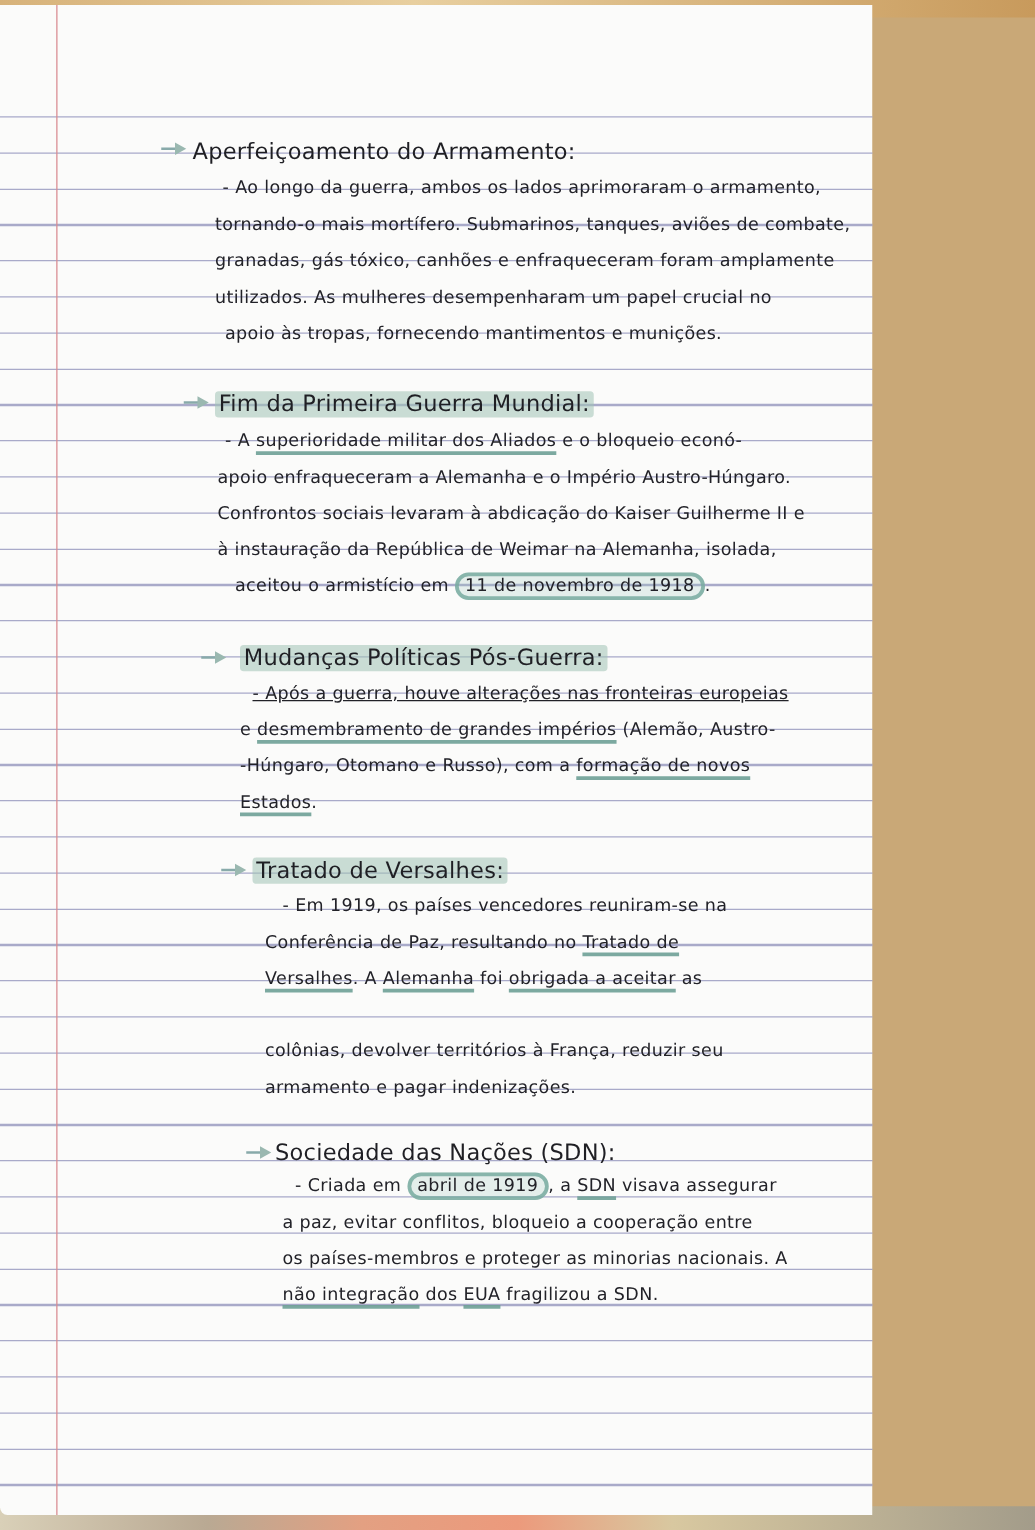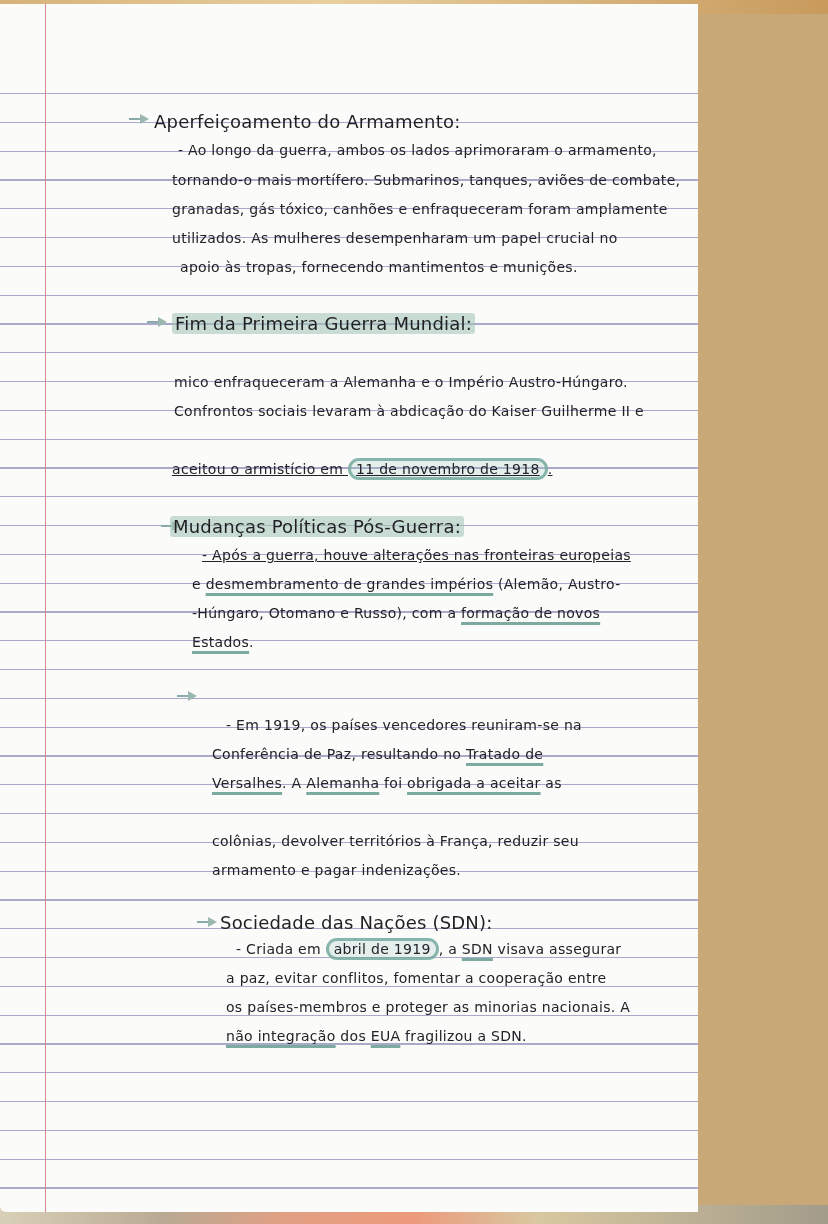--- a/index.html
+++ b/index.html
@@ -143,62 +143,67 @@
   <div class="line" style="left:172px; top:168px;">tornando-o mais mortífero. Submarinos, tanques, aviões de combate,</div>
   <div class="line" style="left:172px; top:197px;">granadas, gás tóxico, canhões e enfraqueceram foram amplamente</div>
   <div class="line" style="left:172px; top:226px;">utilizados. As mulheres desempenharam um papel crucial no</div>
   <div class="line" style="left:180px; top:255px;">apoio às tropas, fornecendo mantimentos e munições.</div>
 
   <svg class="arrow" style="left:146px; top:312px;" viewBox="0 0 22 12">
       <path d="M1 6 H14" stroke="#8aa" stroke-width="2"></path>
       <path d="M12 1 L21 6 L12 11 Z" fill="#9ab8b0"></path>
     </svg>
   <div class="heading" style="left:172px; top:309px;"><span class="hl">Fim da Primeira Guerra Mundial:</span></div>
-  <div class="line" style="left:174px; top:370px;">mico enfraqueceram a Alemanha e o Império Austro-Húngaro.</div>
+  <div class="line" style="left:180px; top:341px;">
+    <span>- A </span><span class="ul">superioridade militar dos Aliados</span><span> e o bloqueio econó-</span>
+  </div>
+  <div class="line" style="left:174px; top:370px;">apoio enfraqueceram a Alemanha e o Império Austro-Húngaro.</div>
   <div class="line" style="left:174px; top:399px;">Confrontos sociais levaram à abdicação do Kaiser Guilherme II e</div>
-  <div class="line" style="left:172px; top:457px;text-decoration:underline;">
+  <div class="line" style="left:174px; top:428px;">à instauração da República de Weimar na Alemanha, isolada,</div>
+  <div class="line" style="left:188px; top:457px;">
     <span>aceitou o armistício em </span><span class="circ">11 de novembro de 1918</span><span>.</span>
   </div>
 
   <svg class="arrow" style="left:160px; top:516px;" viewBox="0 0 22 12">
       <path d="M1 6 H14" stroke="#8aa" stroke-width="2"></path>
       <path d="M12 1 L21 6 L12 11 Z" fill="#9ab8b0"></path>
     </svg>
-  <div class="heading" style="left:170px; top:512px;"><span class="hl">Mudanças Políticas Pós-Guerra:</span></div>
+  <div class="heading" style="left:192px; top:512px;"><span class="hl">Mudanças Políticas Pós-Guerra:</span></div>
   <div class="line" style="left:202px; top:543px;text-decoration:underline;">- Após a guerra, houve alterações nas fronteiras europeias</div>
   <div class="line" style="left:192px; top:572px;">
     <span>e </span><span class="ul">desmembramento de grandes impérios</span><span> (Alemão, Austro-</span>
   </div>
   <div class="line" style="left:192px; top:601px;">
     <span>-Húngaro, Otomano e Russo), com a </span><span class="ul">formação de novos</span>
   </div>
   <div class="line" style="left:192px; top:630px;">
     <span class="ul">Estados</span><span>.</span>
   </div>
 
   <svg class="arrow" style="left:176px; top:686px;" viewBox="0 0 22 12">
       <path d="M1 6 H14" stroke="#8aa" stroke-width="2"></path>
       <path d="M12 1 L21 6 L12 11 Z" fill="#9ab8b0"></path>
     </svg>
+  <div class="heading" style="left:202px; top:682px;"><span class="hl">Tratado de Versalhes:</span></div>
   <div class="line" style="left:226px; top:713px;">- Em 1919, os países vencedores reuniram-se na</div>
   <div class="line" style="left:212px; top:742px;text-align:right;">
     <span>Conferência de Paz, resultando no </span><span class="ul">Tratado de</span>
   </div>
   <div class="line" style="left:212px; top:771px;">
     <span class="ul">Versalhes</span><span>. A </span><span class="ul">Alemanha</span><span> foi </span><span class="ul">obrigada a aceitar</span><span> as</span>
   </div>
   <div class="line" style="left:212px; top:829px;">colônias, devolver territórios à França, reduzir seu</div>
   <div class="line" style="left:212px; top:858px;">armamento e pagar indenizações.</div>
 
   <svg class="arrow" style="left:196px; top:912px;" viewBox="0 0 22 12">
       <path d="M1 6 H14" stroke="#8aa" stroke-width="2"></path>
       <path d="M12 1 L21 6 L12 11 Z" fill="#9ab8b0"></path>
     </svg>
   <div class="heading" style="left:220px; top:908px;"><span>Sociedade das Nações (SDN):</span></div>
   <div class="line" style="left:236px; top:937px;">
     <span>- Criada em </span><span class="circ">abril de 1919</span><span>, a </span><span class="ul">SDN</span><span> visava assegurar</span>
   </div>
-  <div class="line" style="left:226px; top:966px;">a paz, evitar conflitos, fomentar a cooperação entre</div>
+  <div class="line" style="left:226px; top:966px;">a paz, evitar conflitos, bloqueio a cooperação entre</div>
   <div class="line" style="left:226px; top:995px;">os países-membros e proteger as minorias nacionais. A</div>
   <div class="line" style="left:226px; top:1024px;">
     <span class="ul">não integração</span><span> dos </span><span class="ul">EUA</span><span> fragilizou a SDN.</span>
   </div>
 </div>
 
 </body></html>

